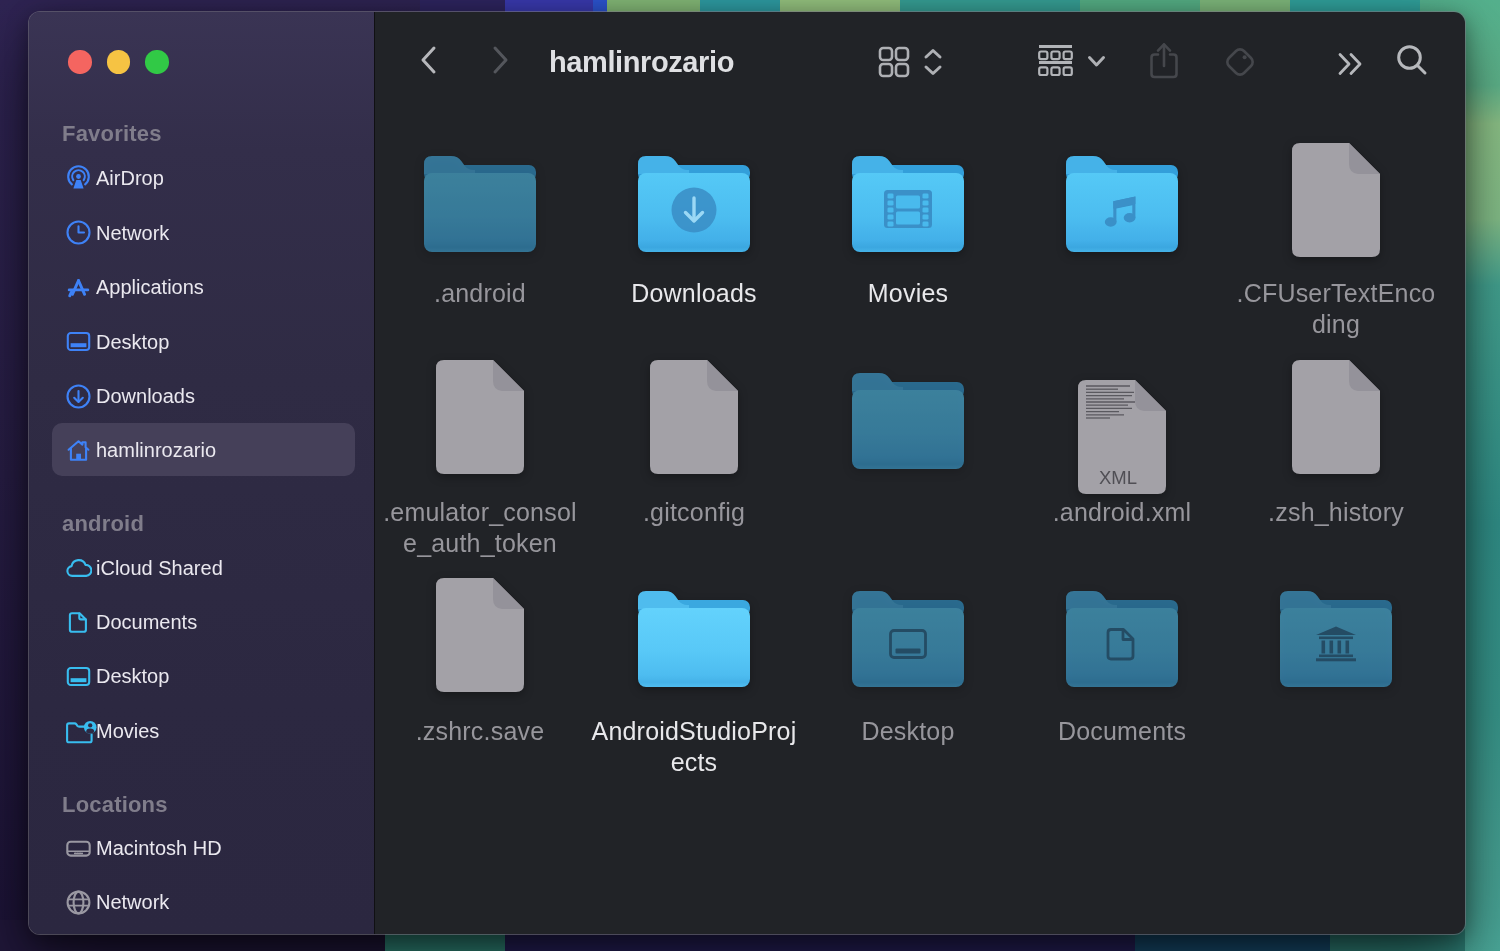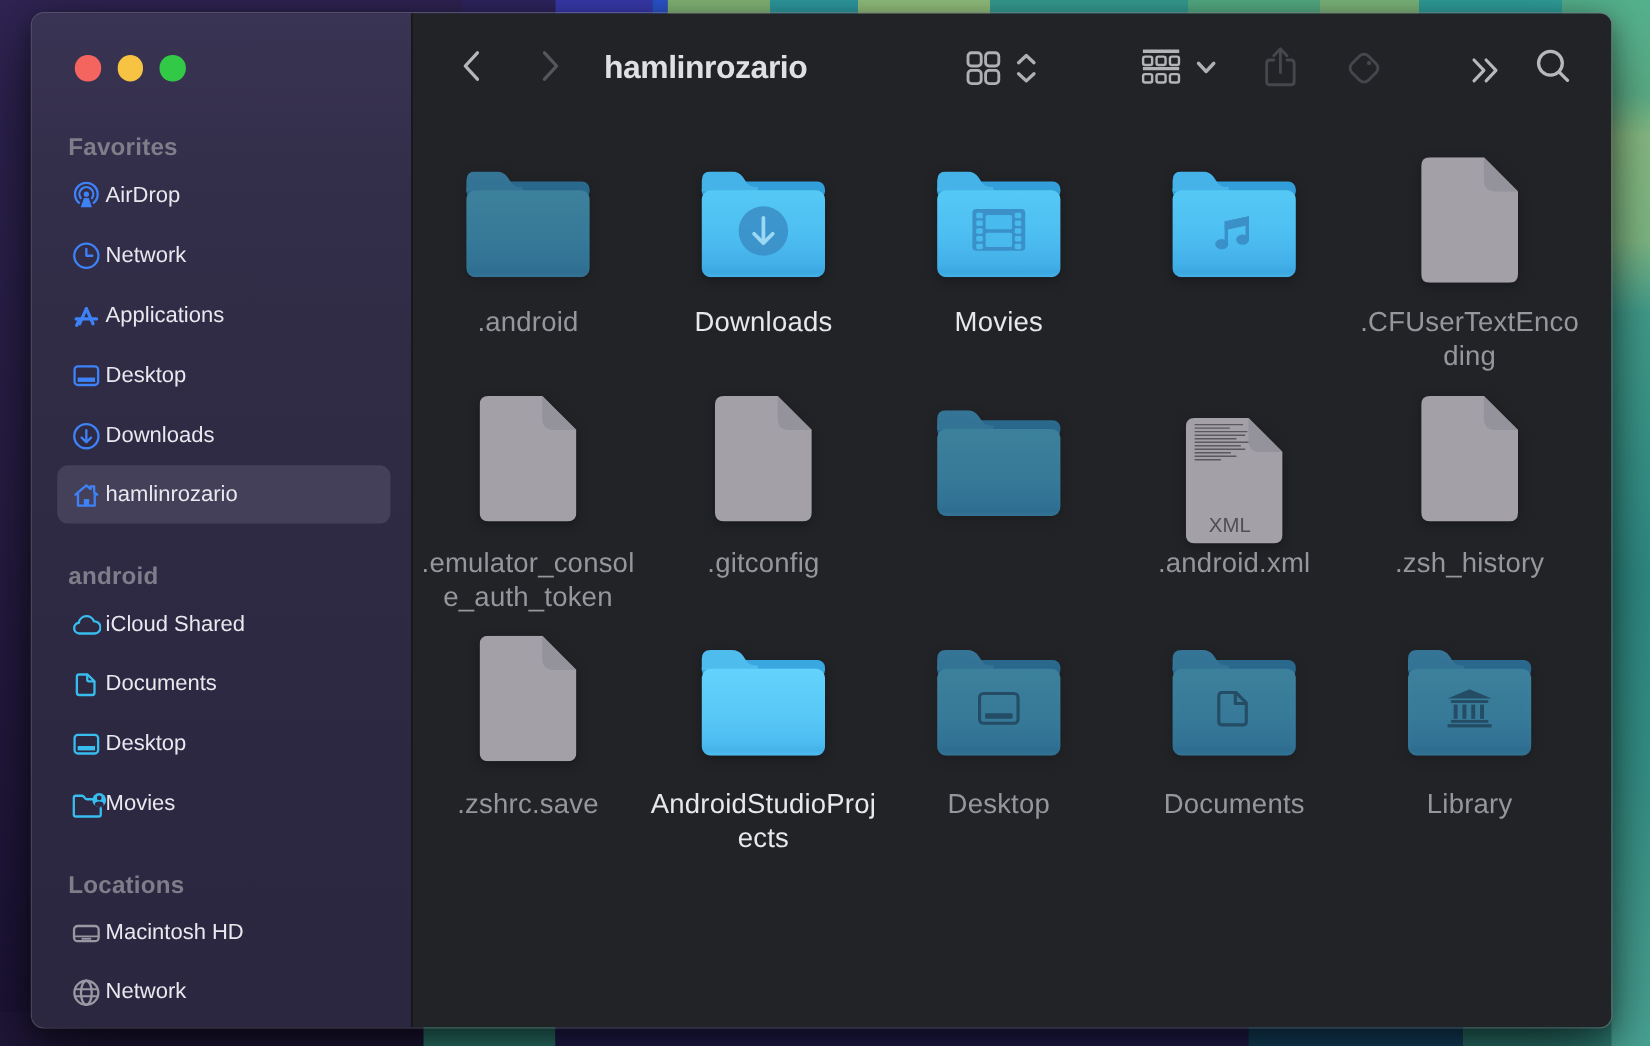--- a/index.html
+++ b/index.html
@@ -396,13 +396,12 @@
             <rect x="40" y="45.5" width="34" height="2.6"></rect>
             <rect x="42.5" y="49.5" width="3.6" height="13"></rect>
             <rect x="50.5" y="49.5" width="3.6" height="13"></rect>
             <rect x="58.5" y="49.5" width="3.6" height="13"></rect>
             <rect x="66.5" y="49.5" width="3.6" height="13"></rect>
             <rect x="40" y="63.5" width="34" height="2.6"></rect>
             <rect x="37" y="67.3" width="40" height="3"></rect>
           </g>
         </g>
       </svg></div>
-    <div class="lbl" style="left:1200px;top:703.5px">Library</div>
 </div>
 </body></html>

